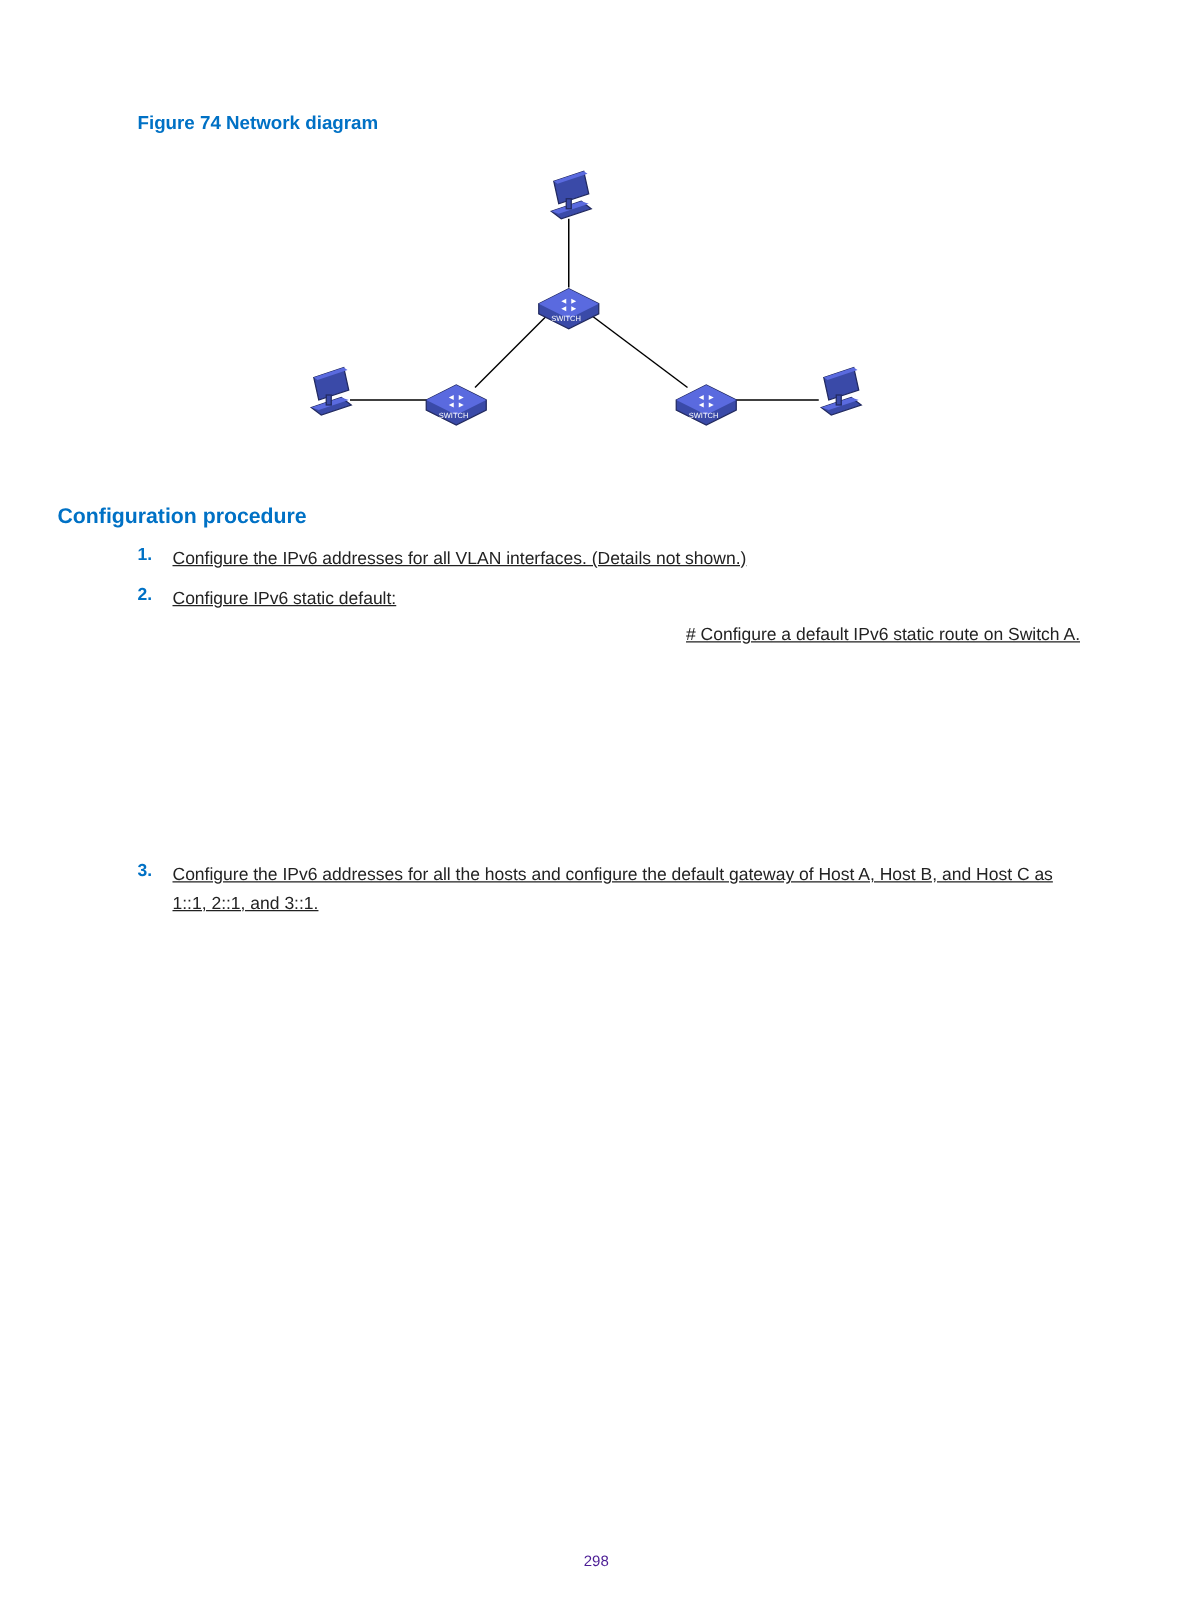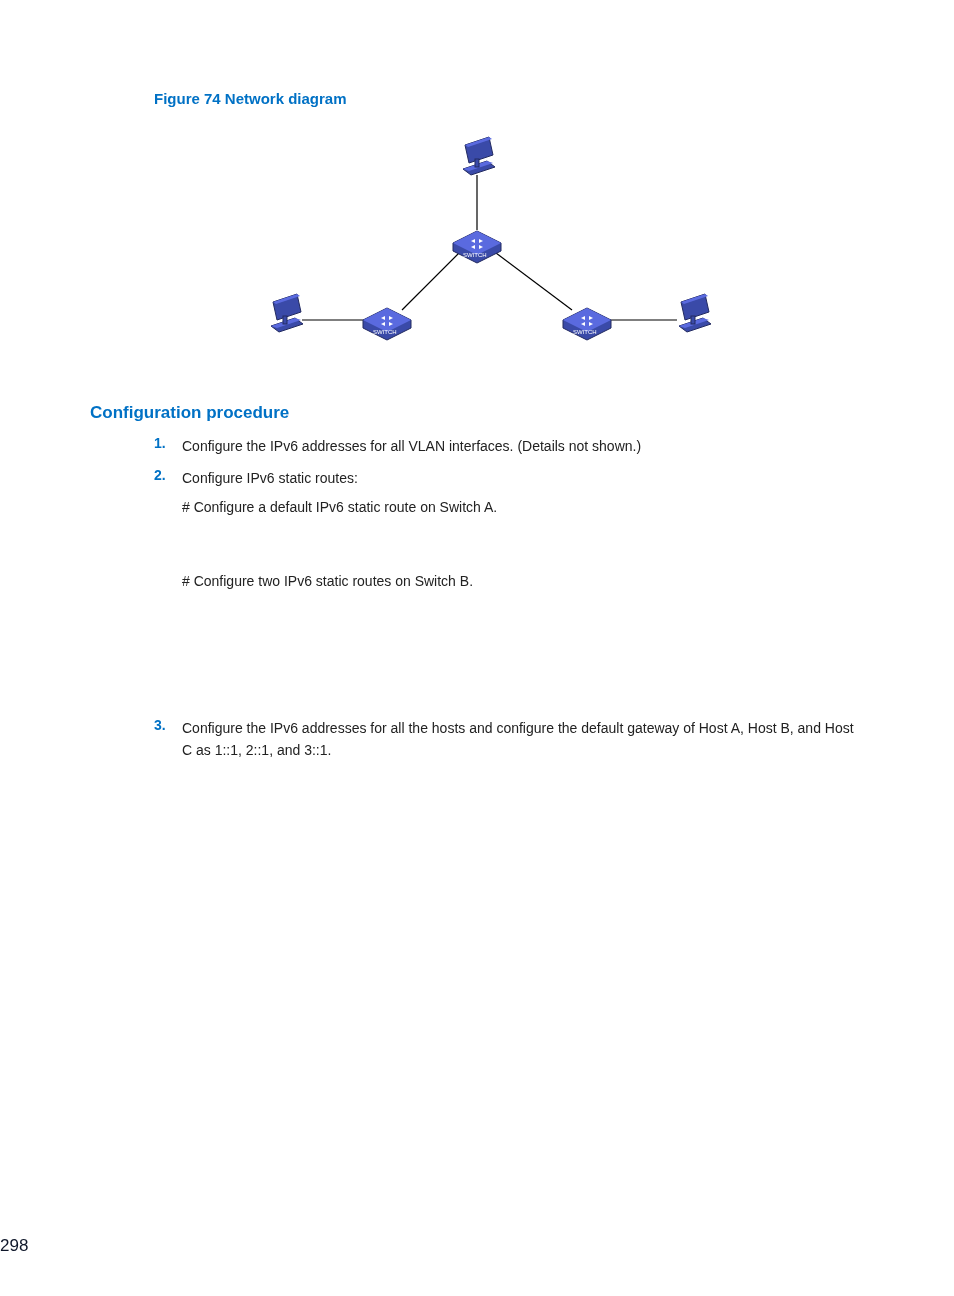--- a/index.html
+++ b/index.html
@@ -4,21 +4,21 @@
 <style>
   body {
     margin: 0;
     padding: 0;
     background: #fff;
     font-family: Arial, Helvetica, sans-serif;
     color: #222;
     width: 954px;
   }
   .page {
-    padding: 90px 90px 40px 90px;
+    padding: 90px 90px 40px 46px;
     box-sizing: border-box;
     min-height: 1296px;
     position: relative;
   }
   .fig-caption {
     color: #0071c5;
     font-weight: bold;
     font-size: 15px;
     margin-left: 64px;
     margin-bottom: 8px;
@@ -49,39 +49,42 @@
     color: #0071c5;
     font-weight: bold;
     font-size: 14px;
     width: 28px;
     flex-shrink: 0;
   }
   ol.steps > li > .body {
     font-size: 14px;
     line-height: 1.6;
     flex: 1;
+    text-decoration: underline;
   }
   .subline {
     margin-top: 6px;
+    text-align: right;
   }
   .gap {
     height: 46px;
   }
   .indented {
     margin-left: 92px;
     font-size: 14px;
     line-height: 1.6;
   }
   .page-no {
     position: absolute;
     bottom: 40px;
     left: 0;
     width: 100%;
-    font-size: 17px;
-    color: #0f172a;
+    text-align: center;
+    font-size: 12px;
+    color: #4c1d95;
   }
   svg .switch-body { fill: #3a4aa8; stroke: #222a60; stroke-width: 1; }
   svg .switch-top  { fill: #5a6adf; }
   svg .switch-arrow{ fill: #fff; }
   svg .host-screen { fill: #3a4aa8; stroke: #222a60; stroke-width: 1; }
   svg .host-base   { fill: #3a4aa8; stroke: #222a60; stroke-width: 1; }
   svg .host-top    { fill: #5a6adf; }
   svg .link        { stroke: #000; stroke-width: 1.2; fill: none; }
   svg .lbl         { font-size: 6px; fill: #fff; font-family: Arial; }
 </style>
@@ -139,24 +142,23 @@
   <div class="heading">Configuration procedure</div>
 
   <ol class="steps">
     <li>
       <span class="num">1.</span>
       <span class="body">Configure the IPv6 addresses for all VLAN interfaces. (Details not shown.)</span>
     </li>
     <li>
       <span class="num">2.</span>
       <span class="body">
-        <span>Configure IPv6 static routes:</span>
+        <span>Configure IPv6 static default:</span>
         <div class="subline"># Configure a default IPv6 static route on Switch A.</div>
         <div class="gap"></div>
-        <div class="subline"># Configure two IPv6 static routes on Switch B.</div>
         <div class="gap"></div>
         <div style="height:22px"></div>
         <div class="gap"></div>
       </span>
     </li>
     <li>
       <span class="num">3.</span>
       <span class="body">Configure the IPv6 addresses for all the hosts and configure the default gateway of Host A, Host B, and Host C as 1::1, 2::1, and 3::1.</span>
     </li>
   </ol>

